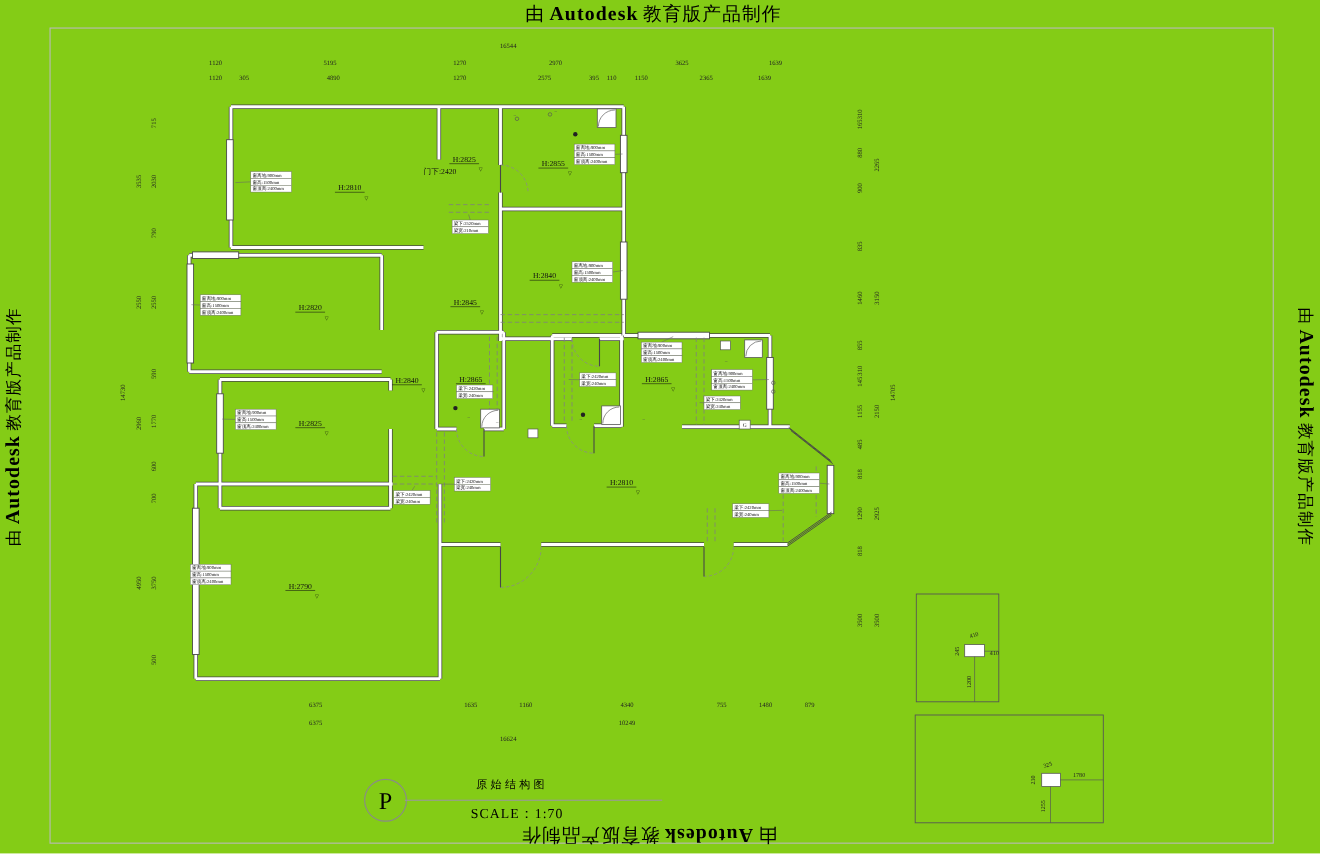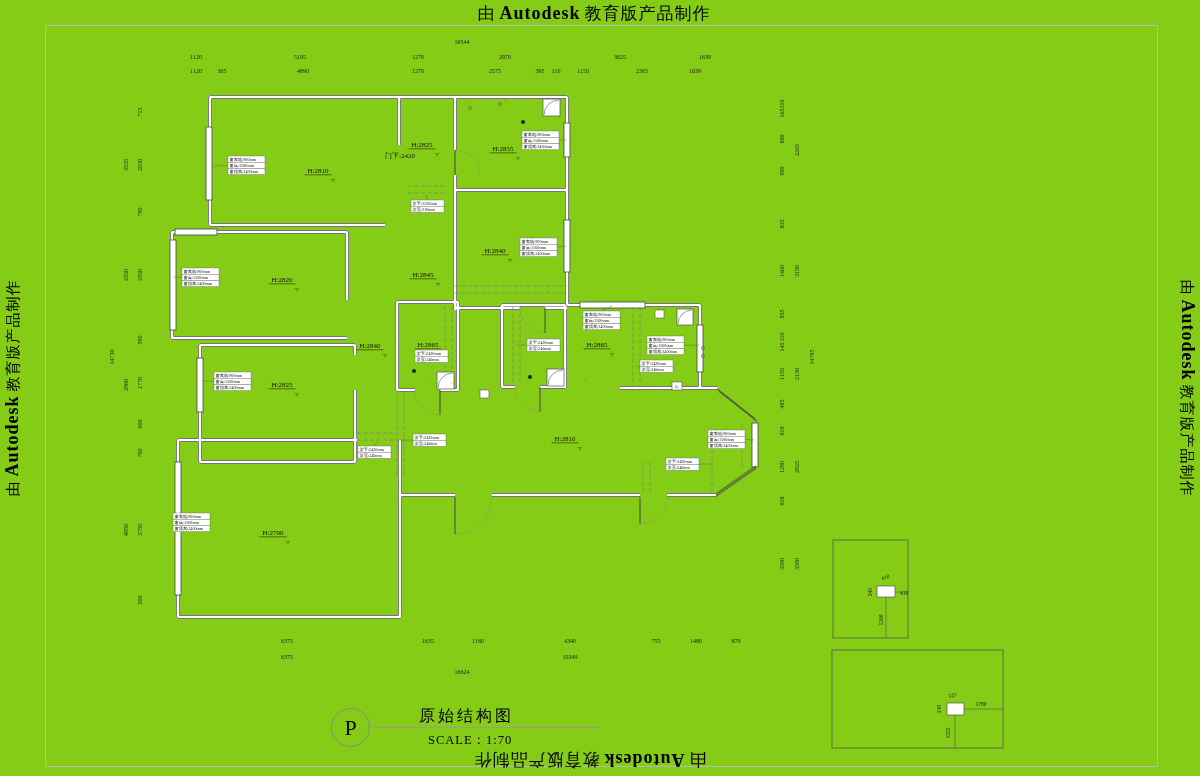--- a/index.html
+++ b/index.html
@@ -6,21 +6,21 @@
   .page{position:relative;width:1200px;height:776px;background:#84cc16;overflow:hidden;
         font-family:Liberation Serif, serif;color:#000;}
   .frame{position:absolute;left:45px;top:25px;width:1111px;height:740px;border:1px solid #b9b9b9;}
   .rot{position:absolute;white-space:nowrap;transform:translate(-50%,-50%) rotate(var(--r));}
   .brand{font-size:17px;letter-spacing:1px;}
   .brand b{font-weight:bold;margin:0 4px;font-size:18px;}
   .brand-side{font-size:15px;}
   .tb-circle{position:absolute;left:331px;top:708px;width:37px;height:37px;border:1px solid #8a8a8a;
              border-radius:50%;display:flex;align-items:center;justify-content:center;font-size:22px;}
   .tb-line{position:absolute;left:368px;top:727px;width:234px;height:1px;background:#9a9a9a;}
-  .tb-title{position:absolute;left:419px;top:706px;font-size:16px;letter-spacing:3px;}
+  .tb-title{position:absolute;left:433px;top:706px;font-size:10px;letter-spacing:3px;}
   .tb-scale{position:absolute;left:428px;top:732px;font-size:12.5px;letter-spacing:1px;text-align:right;}
   svg{position:absolute;left:0;top:0;}
 </style>
 </head>
 <body>
 
 <div class="page">
   <div class="frame"></div>
 
   <div class="rot brand" style="left:594px;top:13px;--r:0deg">

